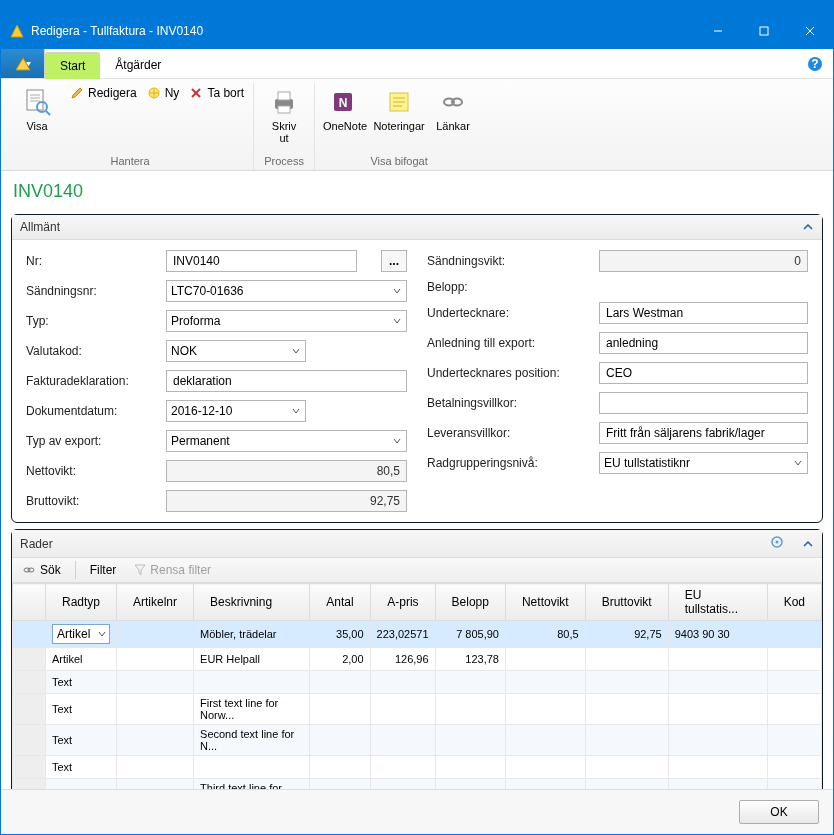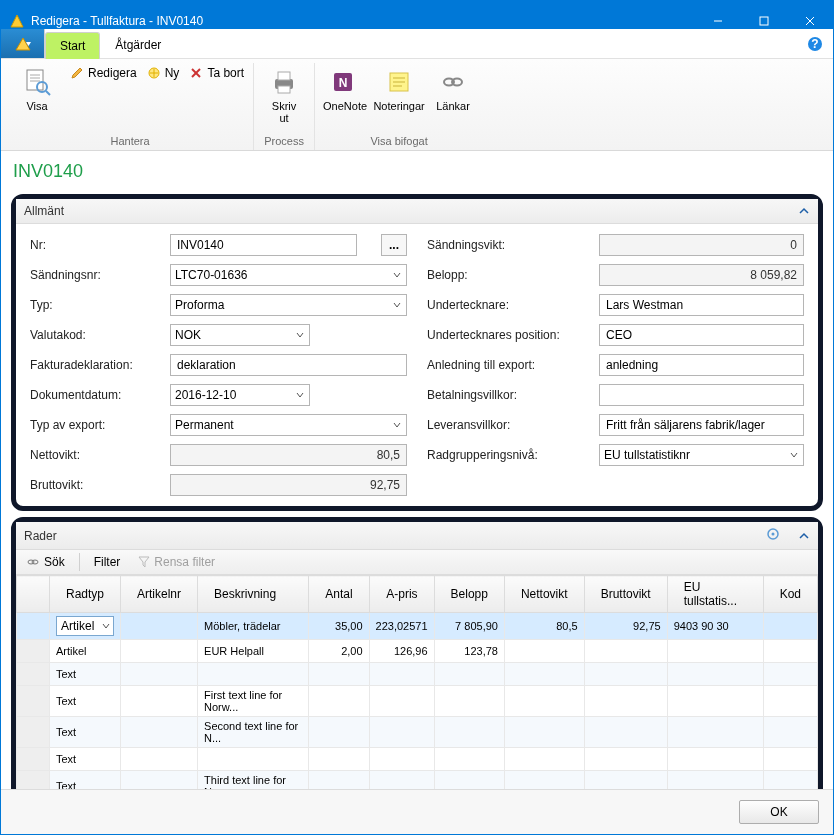--- a/index.html
+++ b/index.html
@@ -1,17 +1,17 @@
 <!DOCTYPE html>
 <html><head>
 <meta charset="utf-8">
 <style>
 *{box-sizing:border-box;margin:0;padding:0;font-family:"Segoe UI",Tahoma,sans-serif;font-size:12px}
 body{background:#fff;width:834px;height:835px;overflow:hidden;display:flex;flex-direction:column;border:1px solid #0078d7}
-.titlebar{background:#0078d7;color:#fff;height:28px;display:flex;align-items:center;padding:12px 0 0 8px}
+.titlebar{background:#0078d7;color:#fff;height:48px;display:flex;align-items:center;padding:12px 0 0 8px}
 .titlebar .ticon{width:16px;height:16px;margin-right:6px}
 .titlebar .title{flex:1;font-size:12px}
 .winbtns{display:flex;height:100%}
 .winbtn{width:46px;display:flex;align-items:center;justify-content:center;color:#fff}
 .menubar{height:30px;background:#fff;border-bottom:1px solid #e1e1e1;display:flex;align-items:stretch}
 .appbtn{width:44px;background:linear-gradient(#2a8dd4,#1a6fb0);display:flex;align-items:center;justify-content:center;border-right:1px solid #d0d0d0}
 .appbtn svg{width:18px;height:18px}
 .tab{padding:0 14px;display:flex;align-items:center;border:1px solid transparent;border-bottom:none;margin-top:2px;cursor:default}
 .tab.active{background:#bef264;border-color:#d0d0d0;border-radius:3px 3px 0 0;position:relative;top:1px}
 .helpicon{margin-left:auto;margin-right:10px;display:flex;align-items:center}
@@ -20,21 +20,21 @@
 .rgroup:last-child{border-right:none}
 .rgroup .body{display:flex;align-items:flex-start;gap:2px;flex:1}
 .rgroup .lbl{font-size:11px;color:#6a6a6a;padding:2px 0 3px 0}
 .bigbtn{display:flex;flex-direction:column;align-items:center;justify-content:flex-start;width:52px;padding:2px;cursor:default;border:1px solid transparent;border-radius:3px}
 .bigbtn .ic{width:32px;height:32px;display:flex;align-items:center;justify-content:center;margin-bottom:2px}
 .bigbtn .txt{font-size:11px;text-align:center;line-height:12px}
 .smbtn{display:flex;align-items:center;gap:4px;padding:2px 4px;cursor:default;border:1px solid transparent;border-radius:3px;font-size:11px}
 .smcol{display:flex;flex-direction:row;gap:0}
 .content{flex:1;overflow:auto;padding:8px 10px;display:flex;flex-direction:column;gap:6px}
 .doctitle{color:#1e9e4a;font-size:18px;font-weight:400;padding:2px 0 6px 2px}
-.panel{border:5px solid #0f172a;border-radius:12px}
+.panel{border:1px solid #0f172a;border-radius:6px}
 .panel-hdr{background:linear-gradient(#f7f7f7,#ececec);padding:5px 8px;display:flex;align-items:center;border-bottom:1px solid #dcdcdc}
 .panel-hdr .pt{flex:1;color:#333}
 .caret{width:12px;height:12px}
 .panel-body{padding:10px 14px;display:flex;gap:20px}
 .fcol{flex:1;display:flex;flex-direction:column;gap:8px}
 .frow{display:flex;align-items:center;gap:22px}
 .flabel{width:118px;color:#222}
 .finput{flex:1;border:1px solid #b5b5b5;height:22px;padding:0 6px;background:#fff}
 .finput.ro{background:#f4f4f4;text-align:right;color:#333}
 .fsel{flex:1;border:1px solid #b5b5b5;height:22px;padding:0 4px;background:#fff;display:flex;align-items:center;justify-content:space-between}
@@ -276,33 +276,32 @@
             <input class="finput ro" readonly="" value="92,75" style="">
           </div>
       </div>
       <div class="fcol">
         <div class="frow">
             <div class="flabel" style="width:150px">Sändningsvikt:</div>
             <input class="finput ro" readonly="" value="0" style="">
           </div>
         <div class="frow">
             <div class="flabel" style="width:150px">Belopp:</div>
-            <input class="finput ro" readonly="" value="8 059,82" style="">
           </div>
         <div class="frow">
             <div class="flabel" style="width:150px">Undertecknare:</div>
             <input class="finput" value="Lars Westman" style="">
           </div>
         <div class="frow">
+            <div class="flabel" style="width:150px">Anledning till export:</div>
+            <input class="finput" value="anledning" style="">
+          </div>
+        <div class="frow">
             <div class="flabel" style="width:150px">Undertecknares position:</div>
             <input class="finput" value="CEO" style="">
-          </div>
-        <div class="frow">
-            <div class="flabel" style="width:150px">Anledning till export:</div>
-            <input class="finput" value="anledning" style="">
           </div>
         <div class="frow">
             <div class="flabel" style="width:150px">Betalningsvillkor:</div>
             <input class="finput" value="" style="">
           </div>
         <div class="frow">
             <div class="flabel" style="width:150px">Leveransvillkor:</div>
             <input class="finput" value="Fritt från säljarens fabrik/lager" style="">
           </div>
         <div class="frow">

